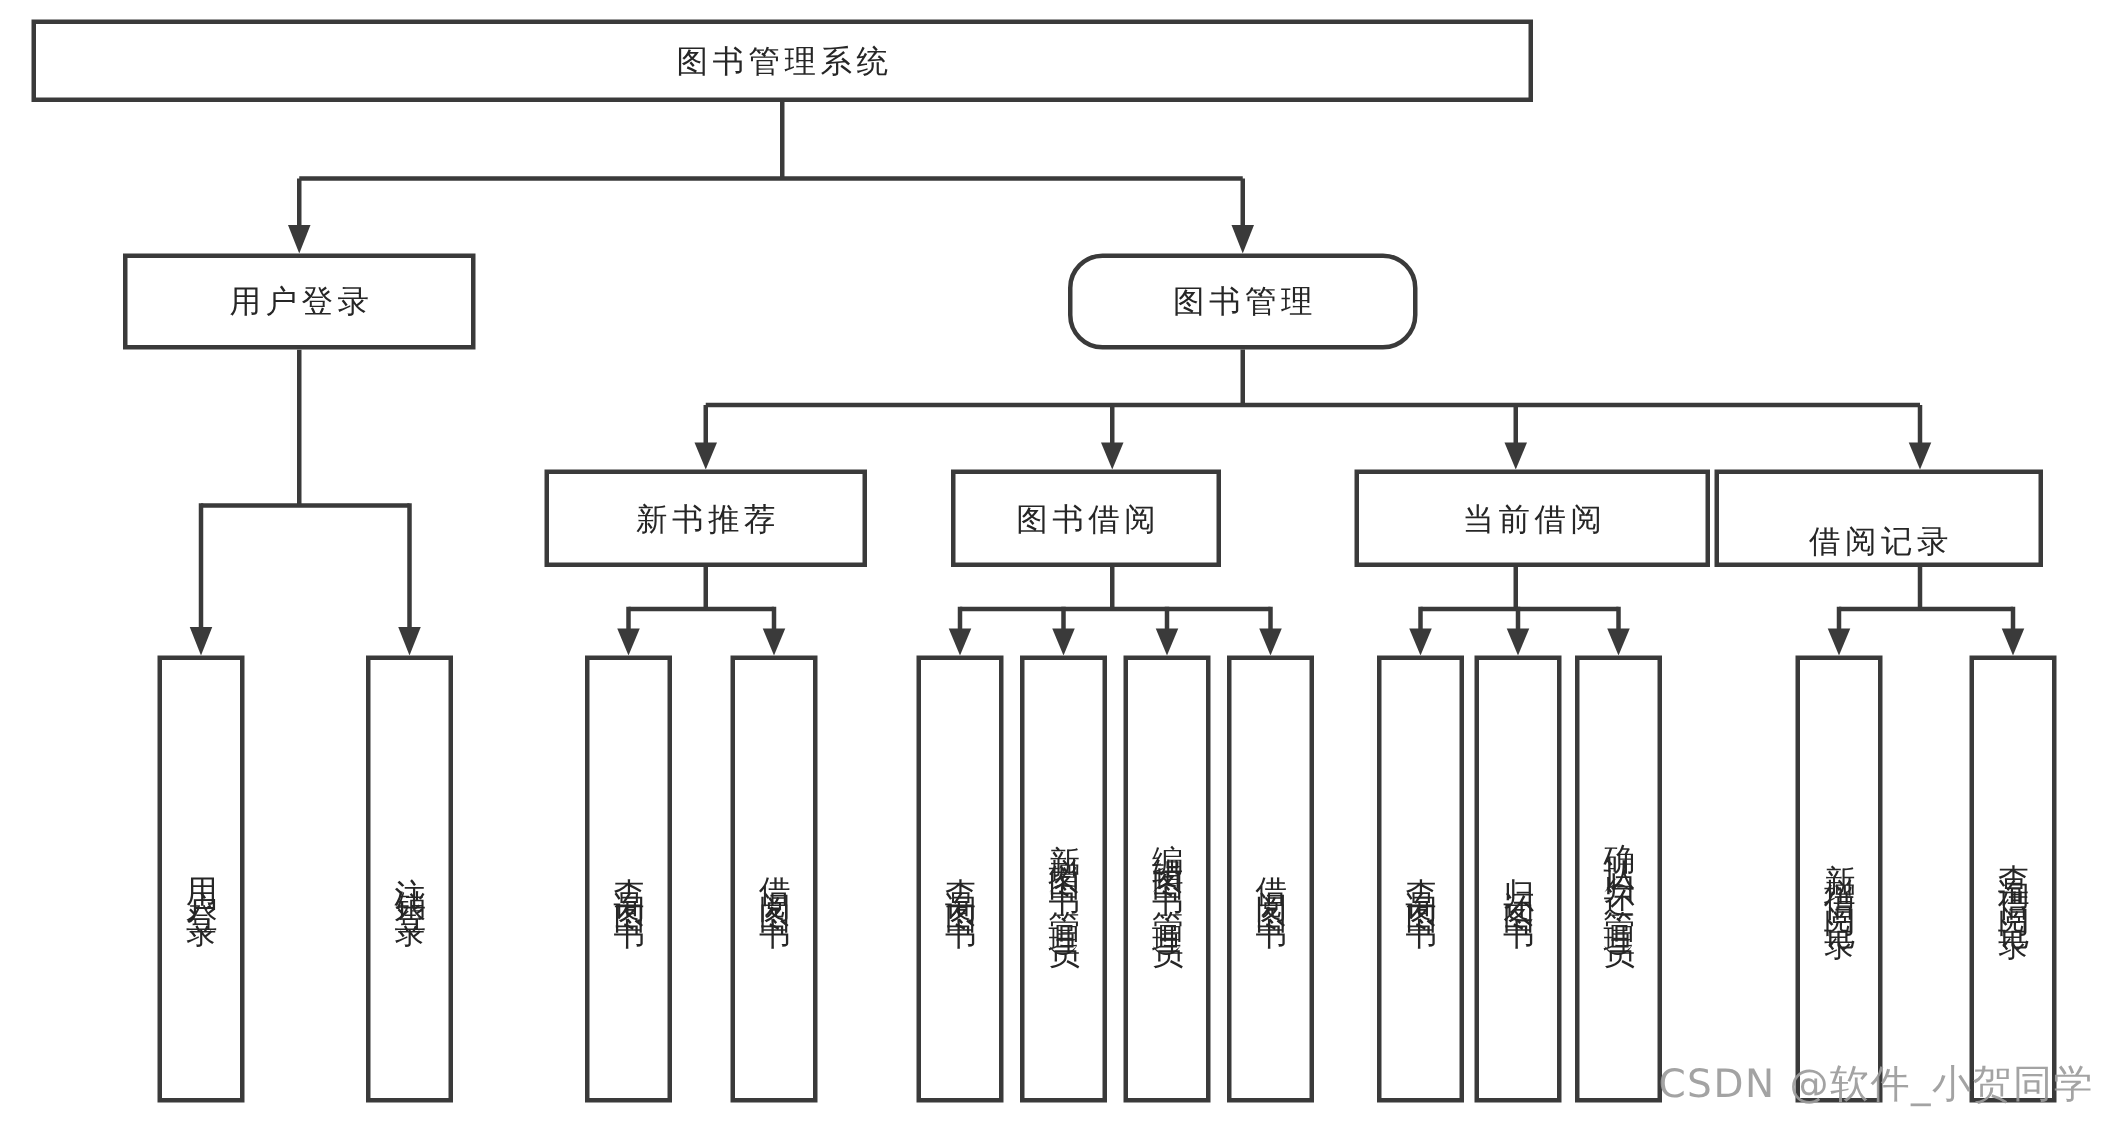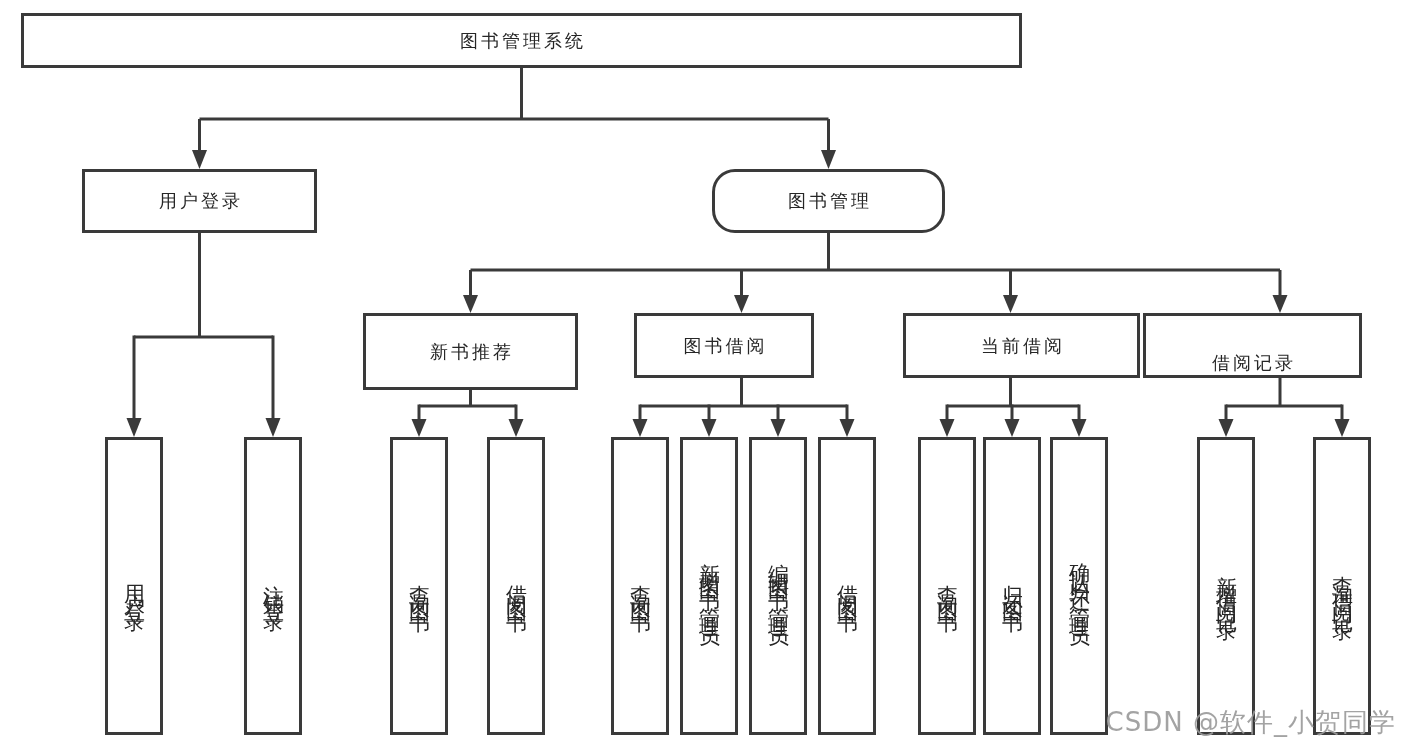--- a/index.html
+++ b/index.html
@@ -24,42 +24,42 @@
     position: absolute;
     box-sizing: border-box;
     border: 3px solid #3a3a3a;
     background: #ffffff;
     color: #262626;
     display: flex;
     align-items: center;
     justify-content: center;
   }
   .h-label {
-    font-size: 18px;
+    font-size: 21px;
     letter-spacing: 3px;
     white-space: nowrap;
     text-indent: 3px; 
   }
   .leaf {
     top: 437px;
     width: 58px;
     height: 298px;
   }
   .v-label {
     writing-mode: vertical-rl;
     font-size: 21px;
     line-height: 1;
     letter-spacing: 9px;
     white-space: nowrap;
   }
   
   #n-root   { left: 21px;  top: 13px;  width: 1001px; height: 55px; }
   #n-login  { left: 82px;  top: 169px; width: 235px;  height: 64px; }
   #n-mgmt   { left: 712px; top: 169px; width: 233px;  height: 64px; border-radius: 23px; }
-  #n-newbook { left: 363px;  top: 313px; width: 215px; height: 77px; }
+  #n-newbook { left: 363px;  top: 313px; width: 215px; height: 65px; }
   #n-borrow  { left: 634px;  top: 313px; width: 180px; height: 65px; }
   #n-current { left: 903px;  top: 313px; width: 237px; height: 65px; }
   #n-records { left: 1143px; top: 313px; width: 219px; height: 65px; align-items: flex-end; }
   #l-ul1 { left: 105px; }
   #l-ul2 { left: 244px; }
   #l-nb1 { left: 390px; }
   #l-nb2 { left: 487px; }
   #l-bb1 { left: 611px; }
   #l-bb2 { left: 680px; }
   #l-bb3 { left: 749px; }

